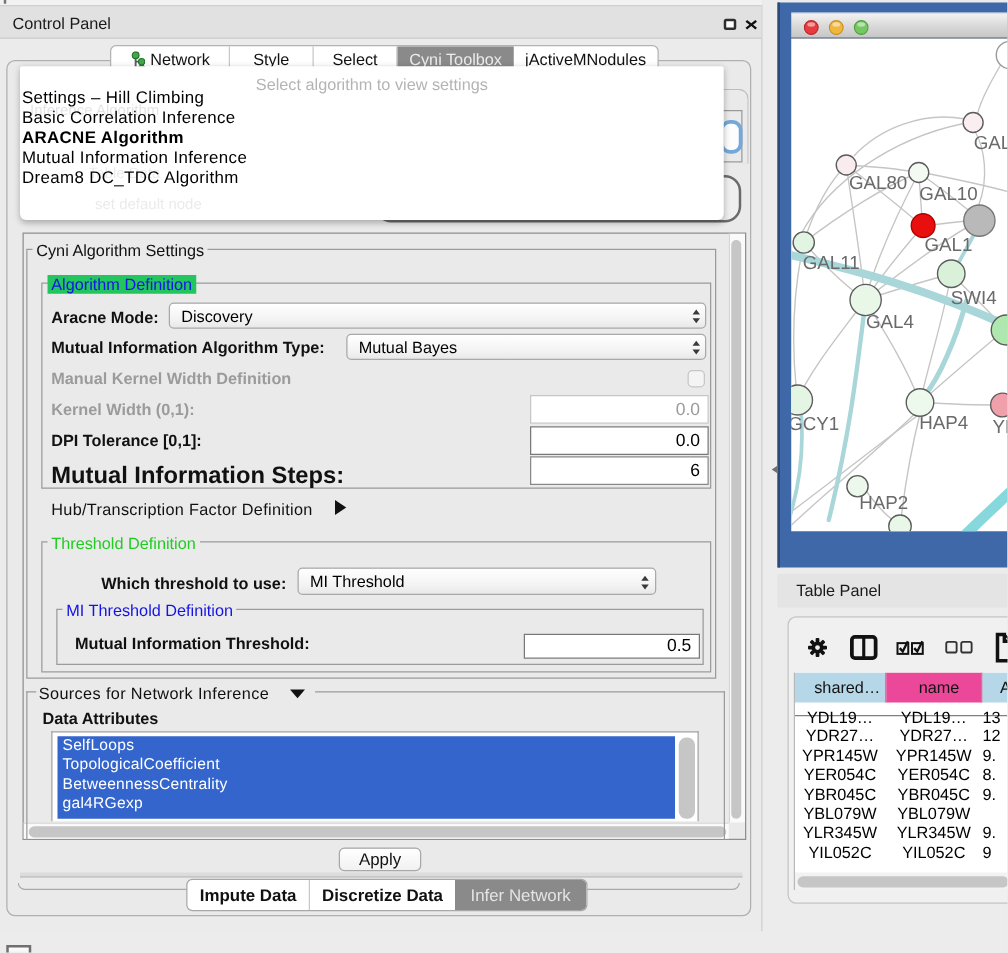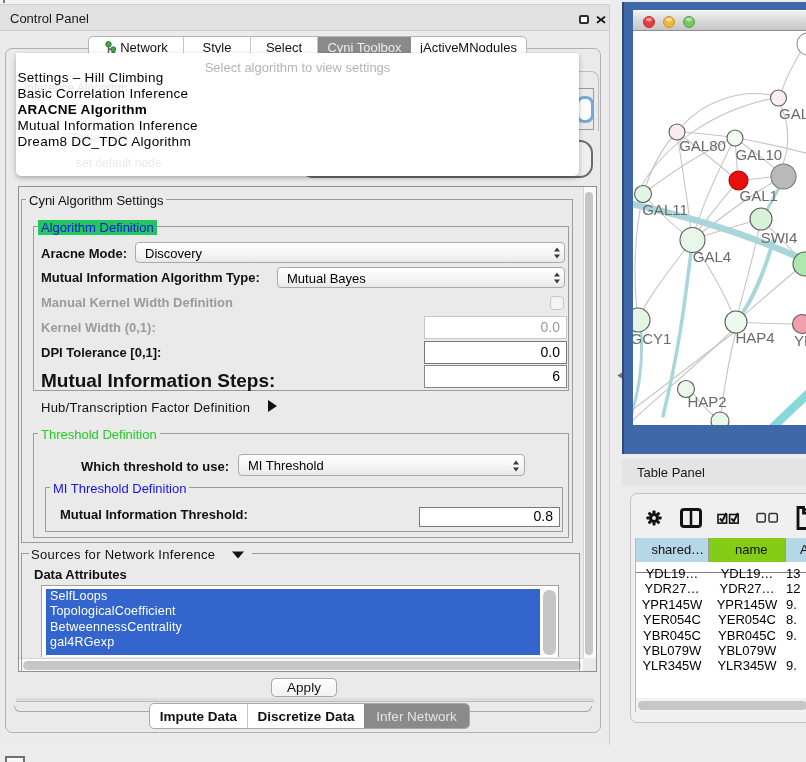--- a/index.html
+++ b/index.html
@@ -86,21 +86,21 @@
 <div class="abs" style="left:38px;top:427px;background:#eaeaea;padding:0 3px;font-size:13px;color:#22cc22;">Threshold Definition</div>
 
 <div class="abs b" style="left:81px;top:459px;font-size:13px;color:#111;">Which threshold to use:</div>
 <div class="abs combo" style="left:238px;top:454px;width:287px;height:22px;">
   <span class="ctext">MI Threshold</span>
 </div>
 
 <div class="abs" style="left:45px;top:487px;width:518px;height:45px;border:1px solid #9b9b9b;box-sizing:border-box;"></div>
 <div class="abs" style="left:50px;top:481px;background:#eaeaea;padding:0 3px;font-size:13px;color:#1414e6;">MI Threshold Definition</div>
 <div class="abs b" style="left:60px;top:507px;font-size:13px;color:#111;">Mutual Information Threshold:</div>
-<div class="abs" style="left:419px;top:507px;width:141px;height:20px;border:1.5px solid #787878;background:#fff;box-sizing:border-box;font-size:14px;color:#000;text-align:right;line-height:17px;padding-right:6px;">0.8</div>
+<div class="abs" style="left:419px;top:507px;width:141px;height:20px;border:1.5px solid #787878;background:#fff;box-sizing:border-box;font-size:14px;color:#000;text-align:right;line-height:17px;padding-right:6px;">0.5</div>
 
 <div class="abs" style="left:21px;top:553px;width:559px;height:119px;border:1px solid #9b9b9b;border-bottom:none;box-sizing:border-box;"></div>
 <div class="abs" style="left:29px;top:547px;width:219px;background:#eaeaea;padding:0 2px;font-size:13px;letter-spacing:0.3px;color:#111;">Sources for Network Inference</div>
 <svg class="abs" style="left:231px;top:550px;" width="14" height="10" viewBox="0 0 14 10">
     <path d="M1 1.5 L13 1.5 L7 8.5 Z" fill="#111"></path>
   </svg>
 <div class="abs b" style="left:34px;top:567px;font-size:13px;color:#111;">Data Attributes</div>
 
 <div class="abs" style="left:41px;top:585px;width:518px;height:72px;border:1px solid #a0a0a0;border-bottom:none;background:#fff;box-sizing:border-box;overflow:hidden;">
   <div style="position:absolute;left:3.5px;top:2.5px;width:494px;height:66.5px;background:#3465cd;"></div>
@@ -262,32 +262,33 @@
 </svg>
 <svg class="abs" style="left:795px;top:505px;" width="14" height="26" viewBox="0 0 14 26">
   <path d="M3 2.5 L8.5 2.5 L8.5 8 L14 8 L14 23.5 L3 23.5 Z" fill="none" stroke="#111" stroke-width="2.8"></path>
   <path d="M8.5 2.5 L14 8" stroke="#111" stroke-width="1.6"></path>
 </svg>
 
 <div class="abs" style="left:635px;top:538px;width:171px;height:174px;background:#fff;border-left:1px solid #b8b8b8;box-sizing:border-box;overflow:hidden;">
 
   <div style="position:absolute;left:0;top:0;width:100%;height:35px;border-bottom:1.5px solid #808080;box-sizing:border-box;">
     <div style="position:absolute;left:0;top:0;width:72.5px;height:24px;background:#b5d7e8;border-right:1px solid #9a9a9a;box-sizing:border-box;text-align:center;font-size:13px;line-height:23px;color:#111;padding-left:12px;">shared…</div>
-    <div style="position:absolute;left:72.5px;top:0;width:77.5px;height:24px;background:#84cc16;border-right:1px solid #9a9a9a;box-sizing:border-box;text-align:center;font-size:13px;line-height:23px;color:#111;padding-left:9px;">name</div>
+    <div style="position:absolute;left:72.5px;top:0;width:77.5px;height:24px;background:#ec4899;border-right:1px solid #9a9a9a;box-sizing:border-box;text-align:center;font-size:13px;line-height:23px;color:#111;padding-left:9px;">name</div>
     <div style="position:absolute;left:150px;top:0;width:60px;height:24px;background:#b5d7e8;box-sizing:border-box;font-size:13px;line-height:23px;color:#111;padding-left:14px;">A</div>
   </div>
 
   <div style="position:absolute;left:0;top:28px;font-size:13px;color:#000;line-height:15.4px;">
     <div><span style="display:inline-block;width:72px;text-align:center;">YDL19…</span><span style="display:inline-block;width:78px;text-align:center;">YDL19…</span><span>13</span></div>
     <div><span style="display:inline-block;width:72px;text-align:center;">YDR27…</span><span style="display:inline-block;width:78px;text-align:center;">YDR27…</span><span>12</span></div>
     <div><span style="display:inline-block;width:72px;text-align:center;">YPR145W</span><span style="display:inline-block;width:78px;text-align:center;">YPR145W</span><span>9.</span></div>
     <div><span style="display:inline-block;width:72px;text-align:center;">YER054C</span><span style="display:inline-block;width:78px;text-align:center;">YER054C</span><span>8.</span></div>
     <div><span style="display:inline-block;width:72px;text-align:center;">YBR045C</span><span style="display:inline-block;width:78px;text-align:center;">YBR045C</span><span>9.</span></div>
     <div><span style="display:inline-block;width:72px;text-align:center;">YBL079W</span><span style="display:inline-block;width:78px;text-align:center;">YBL079W</span><span></span></div>
     <div><span style="display:inline-block;width:72px;text-align:center;">YLR345W</span><span style="display:inline-block;width:78px;text-align:center;">YLR345W</span><span>9.</span></div>
+    <div><span style="display:inline-block;width:72px;text-align:center;">YIL052C</span><span style="display:inline-block;width:78px;text-align:center;">YIL052C</span><span>9</span></div>
   </div>
 
   <div style="position:absolute;left:0;top:160px;width:171px;height:14px;background:#f2f2f2;"></div>
   <div style="position:absolute;left:2px;top:163px;width:169px;height:9px;background:#c6c6c6;border-radius:4.5px;"></div>
 </div>
 
 <style>
   .combo{background:linear-gradient(180deg,#ffffff 0%,#f2f2f2 70%,#e8e8e8 100%);border:1px solid #a9a9a9;border-radius:4px;box-sizing:border-box;}
   .combo .ctext{position:absolute;left:9px;top:50%;transform:translateY(-50%);font-size:13px;color:#000;}
   .combo:after{content:"";position:absolute;right:6px;top:50%;width:8px;height:11px;transform:translateY(-50%);

